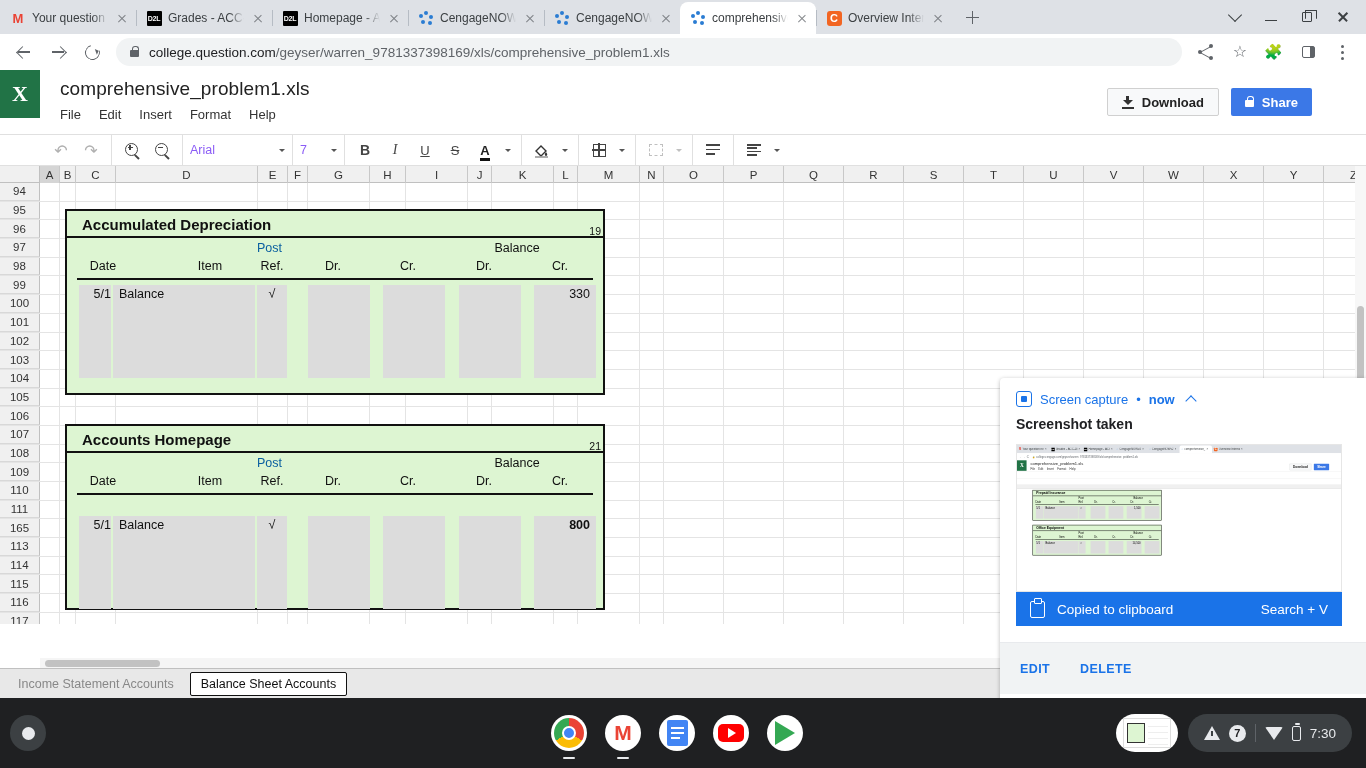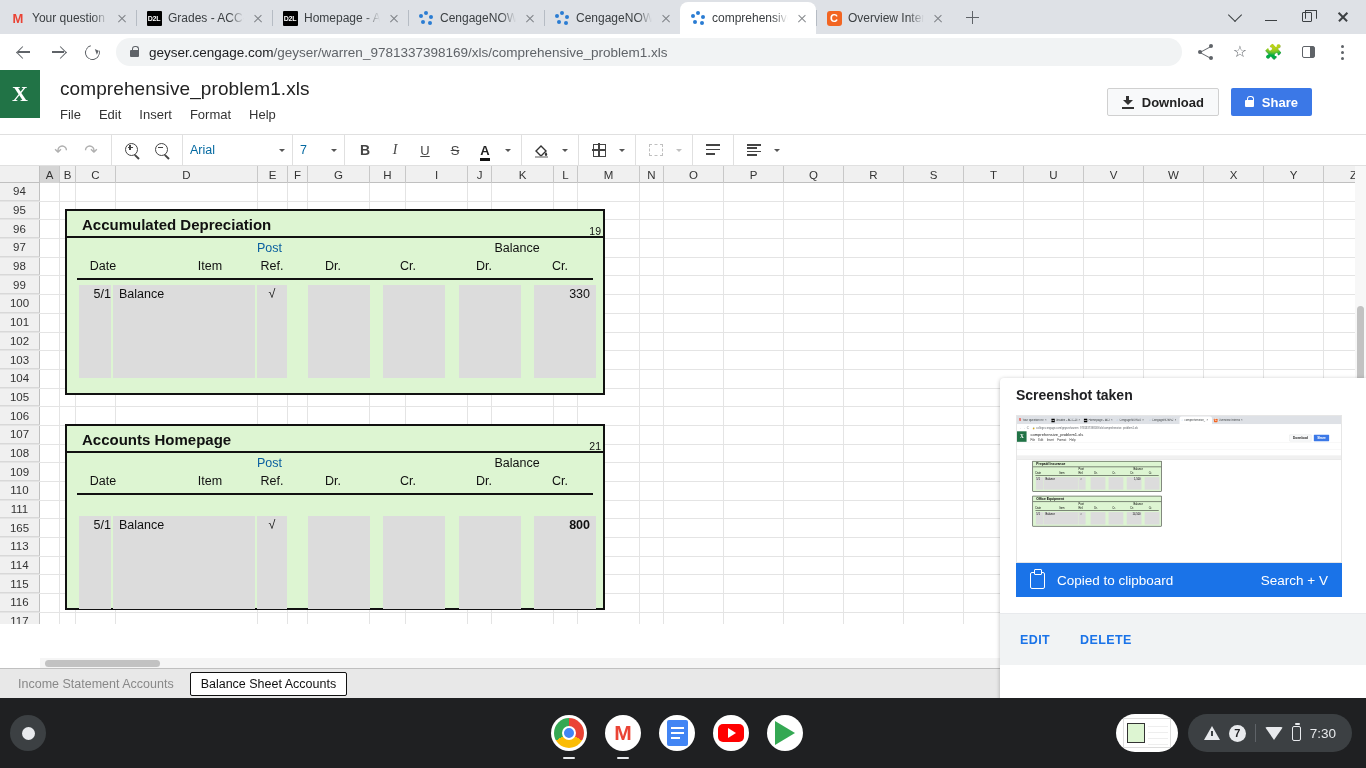--- a/index.html
+++ b/index.html
@@ -151,21 +151,21 @@
   .lock-w:before{content:'';position:absolute;left:1.7px;top:-4.4px;width:5.6px;height:5.5px;border:1.5px solid #fff;border-bottom:none;border-radius:3px 3px 0 0;}
 
   
   .toolbar {
     height:32px; margin-top:12px; border-top:1px solid #e0e0e0; border-bottom:1px solid #e0e0e0;
     display:flex; align-items:center; background:#fff;
   }
   .tb-group { display:flex; align-items:center; height:32px; padding:0 7px; border-right:1px solid #e0e0e0; gap:4px;}
   .tb-group.nb { border-right:none; }
   .tb-btn { width:26px;height:26px;display:flex;align-items:center;justify-content:center;color:#444;font-size:14px;}
-  .tb-sel { display:flex; align-items:center; justify-content:space-between; font-size:12.5px; color:#0369a1; height:24px;}
+  .tb-sel { display:flex; align-items:center; justify-content:space-between; font-size:12.5px; color:#8b5cf6; height:24px;}
   .caret { width:0;height:0;border:3.5px solid transparent;border-top-color:#555;margin-top:3px;}
   .undo,.redo{font-size:16px;color:#b0b0b0;}
   .zi,.zo{position:relative;width:15px;height:15px;}
   .zi:before,.zo:before{content:'';position:absolute;left:0;top:0;width:11px;height:11px;border:1.6px solid #444;border-radius:50%;}
   .zi:after,.zo:after{content:'';position:absolute;right:0px;bottom:0px;width:6px;height:1.7px;background:#444;transform:rotate(45deg);}
   .zi b{position:absolute;left:3px;top:4.6px;width:5px;height:1.4px;background:#444;}
   .zi i{position:absolute;left:4.8px;top:2.8px;width:1.4px;height:5px;background:#444;}
   .zo b{position:absolute;left:3px;top:4.6px;width:5px;height:1.4px;background:#444;}
   .A-under{ position:relative; font-weight:bold; font-size:13px; color:#222;}
   .A-under:after{content:'';position:absolute;left:0;right:0;bottom:-3px;height:2.5px;background:#111;}
@@ -403,21 +403,21 @@
       <div class="arrow-l"></div>
     </div>
   <div class="nav-ico">
       <div class="arrow-r"></div>
     </div>
   <div class="nav-ico">
       <div class="reload"></div>
     </div>
   <div class="omnibox">
     <div class="lock"></div>
-    <div class="url"><span>geyser.cengage.com</span><span class="dim">/geyser/warren_9781337398169/xls/comprehensive_problem1.xls</span></div>
+    <div class="url"><span>college.question.com</span><span class="dim">/geyser/warren_9781337398169/xls/comprehensive_problem1.xls</span></div>
   </div>
   <div class="addr-actions">
     <div class="nav-ico">
         <div class="share-ico">
           <i></i>
           <i></i>
           <i></i>
           <b></b>
           <b></b>
         </div>
@@ -1412,20 +1412,29 @@
       <div class="thumb"></div>
     </div>
 
   <div class="sheetbar" id="sheetbar">
       <div class="sheet-tab">Income Statement Accounts</div>
       <div class="sheet-tab active">Balance Sheet Accounts</div>
     </div>
 </div>
 
 <div class="notif">
+  <div class="notif-head">
+    <div class="cap-ico">
+        <i></i>
+      </div>
+    <span class="notif-src">Screen capture</span>
+    <span class="notif-dot">•</span>
+    <span class="notif-time">now</span>
+    <span class="collapse-chev"></span>
+  </div>
   <div class="notif-title">Screenshot taken</div>
 
   <div class="notif-thumb">
     <div class="mini">
       <div class="mini-tabs">
         <div class="mini-tab">
             <span class="fav-gmail" style="font-size:11px;">M</span>
             <span style="overflow:hidden;white-space:nowrap;">Your question ne</span>
             <span style="font-size:11px;">×</span>
           </div>

